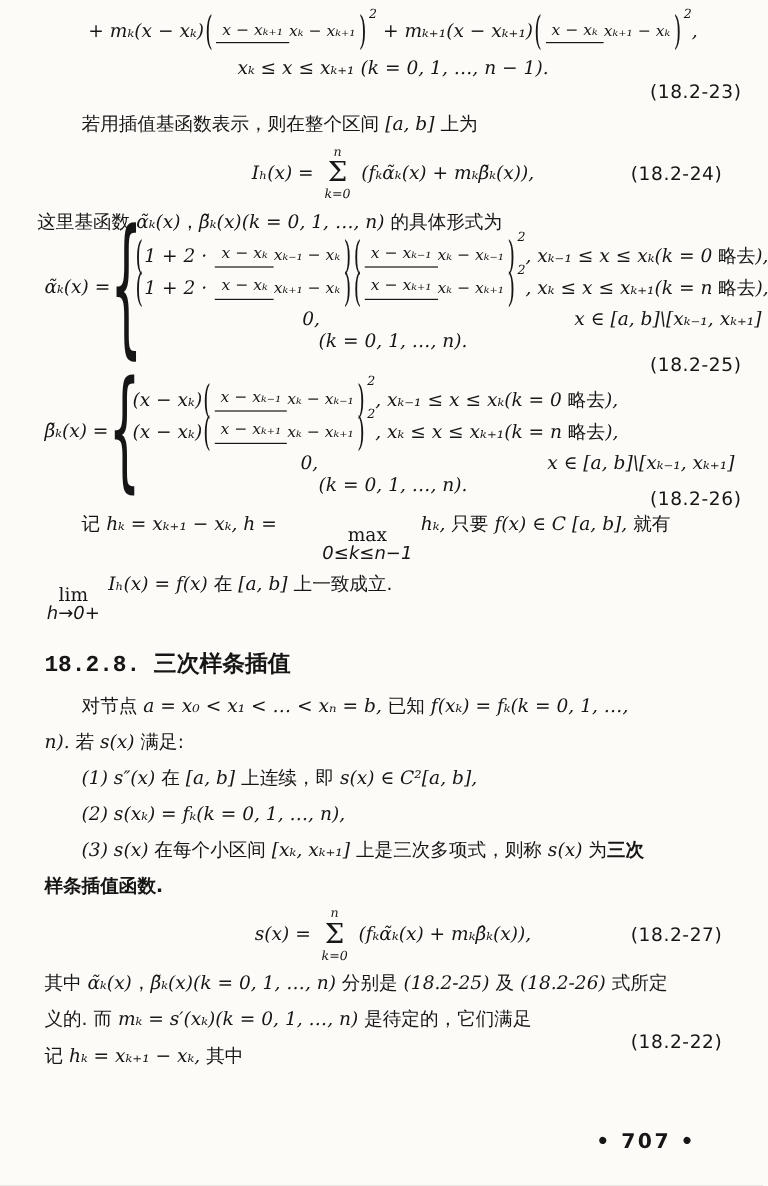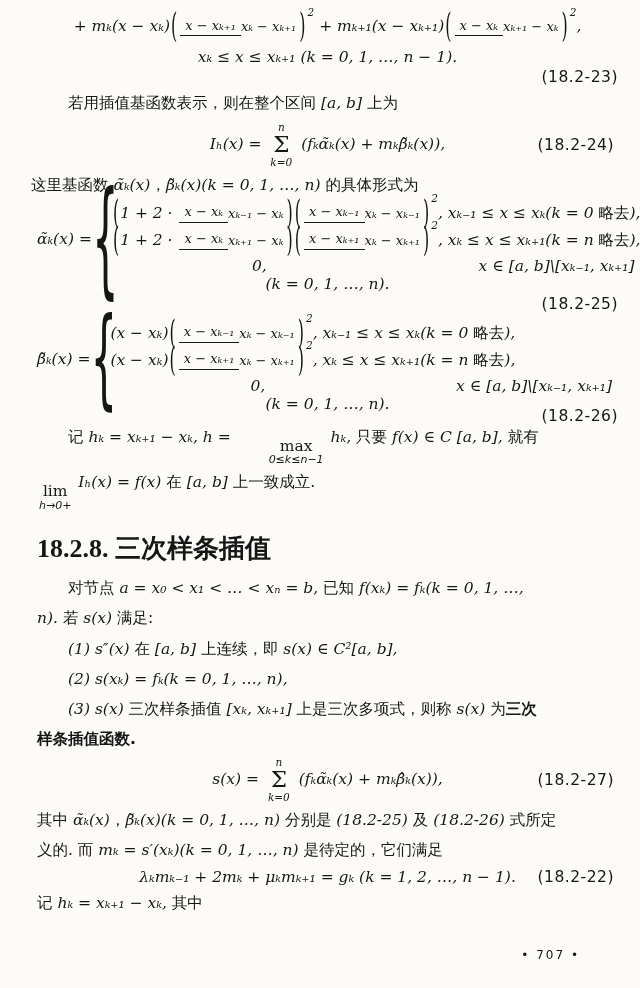--- a/index.html
+++ b/index.html
@@ -16,21 +16,21 @@
   .b   { font-weight:700; }
 
   .para { margin:5px 0; line-height:1.62; }
   .indent { text-indent:2em; }
 
   
   .eqblock { position:relative; }
   .eqcenter { text-align:center; }
   .eqline { position:relative; text-align:center; margin:4px 0; }
   .eqlabel { font-style:normal; font-family:"DejaVu Sans",sans-serif; letter-spacing:.5px; }
-  .abs { position:absolute; right:4px; top:50%; transform:translateY(-50%); }
+  .abs { position:absolute; right:16px; top:50%; transform:translateY(-50%); }
   .labelline { text-align:right; margin:2px 0 0 0; }
 
   
   .frac { display:inline-flex; align-items:center;
           vertical-align:middle; margin:0 2px; font-size:13px; line-height:1.3; }
   .frac .num { border-bottom:1px solid #161616; padding:0 5px 1px; white-space:nowrap; }
   .frac .den { padding-top:1px; white-space:nowrap; }
 
   
   .bigp-wrap { display:inline-flex; align-items:center; }
@@ -42,41 +42,41 @@
   .sum { display:inline-flex; flex-direction:column; align-items:center;
          vertical-align:middle; line-height:1; margin:0 4px; }
   .sum .stop { font-size:10.5px; font-style:italic; margin-bottom:1px; }
   .sum .ssym { font-size:23px; font-style:normal; }
   .sum .sbot { font-size:10.5px; font-style:italic; margin-top:1px; }
 
   
   .under { display:inline-flex; flex-direction:column; align-items:center;
            vertical-align:-9px; line-height:1.05; margin:0 2px; }
   .under .umain { font-style:normal; font-family:"DejaVu Serif",serif; }
-  .under .ubot { font-size:11px; font-style:italic; }
+  .under .ubot { font-size:15px; font-style:italic; }
 
   
   .caseswrap { display:flex; align-items:center; margin-top:4px; }
   .lhs { white-space:nowrap; margin-right:0; }
   .brace { display:inline-block; transform:scaleY(3.0); font-size:42px;
            width:16px; line-height:1; font-style:normal; margin-right:4px; }
   .brace26 { transform:scaleY(2.6); }
   .casecol { display:flex; flex-direction:column; gap:6px; flex:1; }
   .caserow { white-space:nowrap; }
   .case3 { display:flex; align-items:center; }
   .case3 .zero { margin-left:140px; }
   .case3 .cond { margin-left:auto; padding-right:6px; white-space:nowrap; }
   .below { text-align:center; margin-top:0; }
   .abs26 { position:absolute; right:0; top:84px; }
 
-  .heading { font-size:26px; font-weight:700; margin:20px 0 10px 0;
-             font-family:Liberation Serif, serif; font-style:normal; }
-
-  .footer { position:absolute; right:60px; bottom:26px; font-weight:400;
-            letter-spacing:2px; font-size:12px; }
+  .heading { font-size:19px; font-weight:700; margin:20px 0 10px 0;
+             font-family:Liberation Mono, monospace; font-style:normal; }
+
+  .footer { position:absolute; right:60px; bottom:26px; font-weight:700;
+            letter-spacing:2px; font-size:17px; }
 </style>
 </head>
 <body>
 
 <div class="page">
   <div class="content">
 
     <div class="eqblock">
       <div class="eqcenter mtx"><span class="mtx">+ mₖ(x − xₖ)</span><span class="bigp-wrap">
             <span class="bigp">(</span>
@@ -200,37 +200,36 @@
           <span class="umain">lim</span>
           <span class="ubot">h→0+</span>
         </span><span class="mtx"> Iₕ(x) = f(x) </span><span class="mtx cjk">在 </span><span class="mtx">[a, b]</span><span class="mtx cjk"> 上一致成立.</span></p>
 
     <h2 class="heading">18.2.8. 三次样条插值</h2>
 
     <p class="para indent"><span class="mtx cjk">对节点 </span><span class="mtx">a = x₀ &lt; x₁ &lt; … &lt; xₙ = b,</span><span class="mtx cjk"> 已知 </span><span class="mtx">f(xₖ) = fₖ(k = 0, 1, …,</span></p>
     <p class="para"><span class="mtx">n).</span><span class="mtx cjk"> 若 </span><span class="mtx">s(x)</span><span class="mtx cjk"> 满足:</span></p>
     <p class="para indent"><span class="mtx">(1) s″(x) </span><span class="mtx cjk">在 </span><span class="mtx">[a, b] </span><span class="mtx cjk">上连续，即 </span><span class="mtx">s(x) ∈ C²[a, b],</span></p>
     <p class="para indent"><span class="mtx">(2) s(xₖ) = fₖ(k = 0, 1, …, n),</span></p>
-    <p class="para indent"><span class="mtx">(3) s(x) </span><span class="mtx cjk">三次样条插值 </span><span class="mtx">[xₖ, xₖ₊₁] </span><span class="mtx cjk">上是三次多项式，则称 </span><span class="mtx">s(x) </span><span class="mtx cjk">为</span><span class="mtx cjk b">三次</span></p>
+    <p class="para indent"><span class="mtx">(3) s(x) </span><span class="mtx cjk">在每个小区间 </span><span class="mtx">[xₖ, xₖ₊₁] </span><span class="mtx cjk">上是三次多项式，则称 </span><span class="mtx">s(x) </span><span class="mtx cjk">为</span><span class="mtx cjk b">三次</span></p>
     <p class="para"><span class="mtx cjk b">样条插值函数.</span></p>
 
     <div class="eqline">
       <span class="mtx"><span class="mtx">s(x) = </span><span class="sum">
             <span class="stop">n</span>
             <span class="ssym">Σ</span>
             <span class="sbot">k=0</span>
           </span><span class="mtx"> (fₖα̃ₖ(x) + mₖβ̂ₖ(x)),</span></span>
       <span class="eqlabel abs">(18.2-27)</span>
     </div>
 
     <p class="para"><span class="mtx cjk">其中 </span><span class="mtx">α̃ₖ(x)</span><span class="mtx cjk">，</span><span class="mtx">β̃ₖ(x)(k = 0, 1, …, n)</span><span class="mtx cjk"> 分别是 </span><span class="mtx">(18.2-25)</span><span class="mtx cjk"> 及 </span><span class="mtx">(18.2-26)</span><span class="mtx cjk"> 式所定</span></p>
     <p class="para"><span class="mtx cjk">义的. 而 </span><span class="mtx">mₖ = s′(xₖ)(k = 0, 1, …, n)</span><span class="mtx cjk"> 是待定的，它们满足</span></p>
 
     <div class="eqline">
-      <span class="mtx"><span class="mtx">λₖmₖ₋₁ + 2mₖ + μₖmₖ₊₁ = gₖ (k = 1, 2, …, n − 1).</span></span>
       <span class="eqlabel abs">(18.2-22)</span>
     </div>
 
     <p class="para"><span class="mtx cjk">记 </span><span class="mtx">hₖ = xₖ₊₁ − xₖ,</span><span class="mtx cjk"> 其中</span></p>
   </div>
 
   <div class="footer">• 707 •</div>
 </div>
 
 </body></html>

